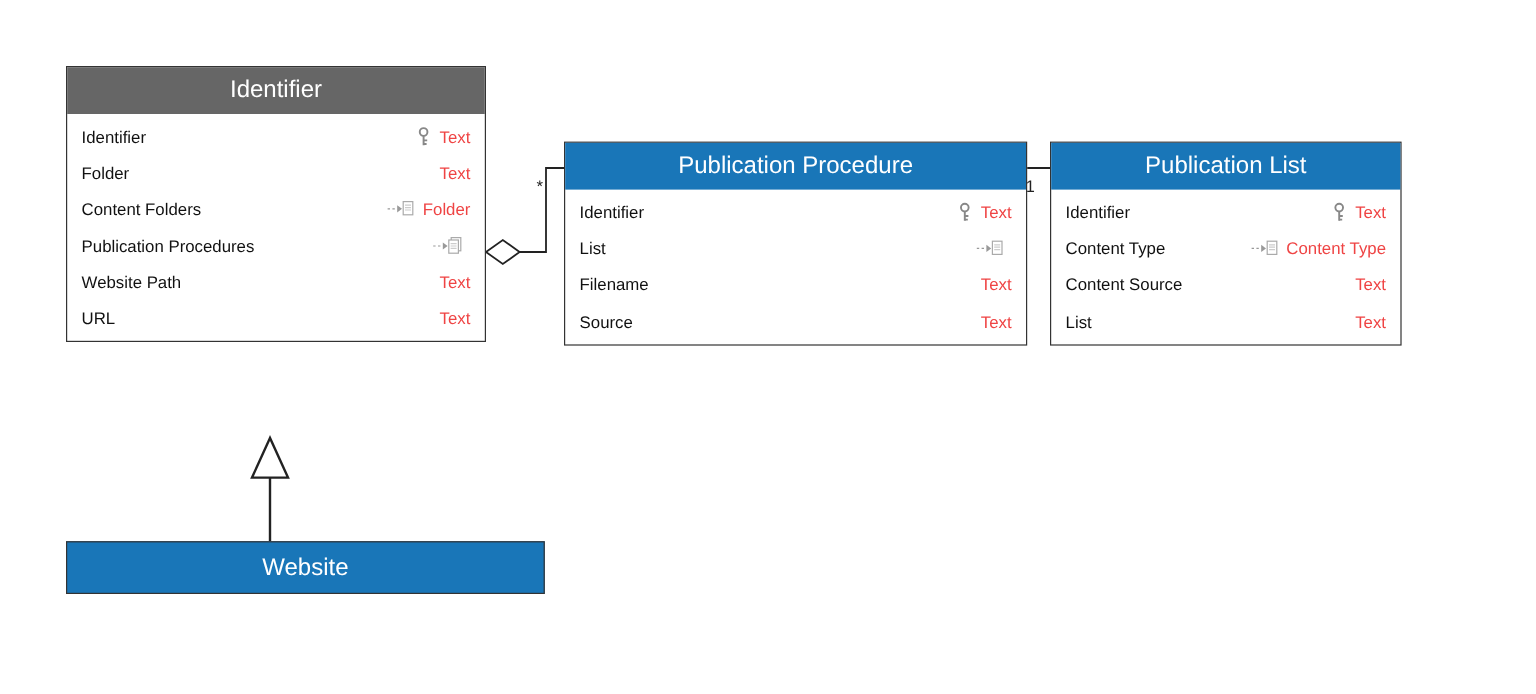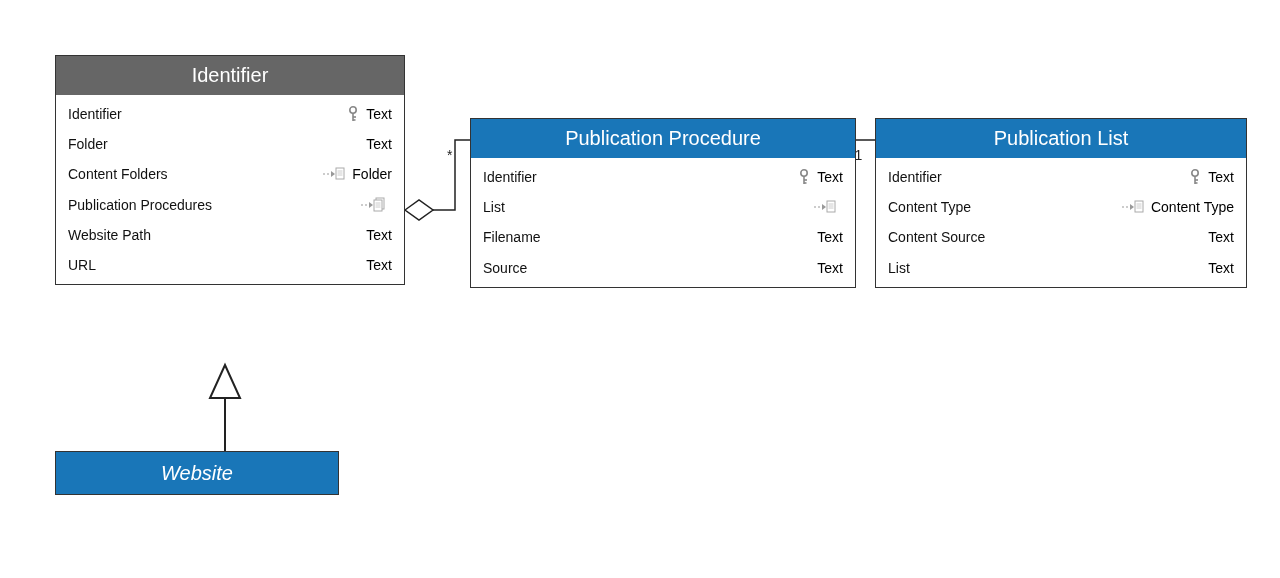--- a/index.html
+++ b/index.html
@@ -40,21 +40,21 @@
     font-size: 14px;
     line-height: 1.3;
   }
   .row .label { color: #111; }
   .row .rhs {
     display: flex;
     align-items: center;
     gap: 6px;
     color: #777;
   }
-  .row .type { color: #000000; }
+  .row .type { color: #ef4444; }
   .child-box {
     position: absolute;
     border: 1.5px solid #333;
     background: #1976b8;
     color: #fff;
     text-align: center;
     font-size: 20px;
     display: flex;
     align-items: center;
     justify-content: center;
@@ -205,21 +205,21 @@
       </div>
       <div class="row">
         <span class="label">Source</span>
         <span class="rhs">
             <span class="type">Text</span>
           </span>
       </div>
     </div>
   </div>
 
-  <div class="entity" style="left:875px; top:118px; width:372px;">
+  <div class="entity" style="left:875px; top:118px; width:293px;">
     <div class="entity-header hdr-blue">Publication List</div>
     <div class="entity-body">
       <div class="row">
         <span class="label">Identifier</span>
         <span class="rhs">
           <span class="ico">
               <svg width="14" height="18" viewBox="0 0 14 18">
                 <circle cx="7" cy="5" r="3.2" fill="none" stroke="#888" stroke-width="1.6"></circle>
                 <line x1="7" y1="8" x2="7" y2="16" stroke="#888" stroke-width="1.6"></line>
                 <line x1="7" y1="12" x2="10" y2="12" stroke="#888" stroke-width="1.6"></line>
@@ -253,17 +253,17 @@
       </div>
       <div class="row">
         <span class="label">List</span>
         <span class="rhs">
             <span class="type">Text</span>
           </span>
       </div>
     </div>
   </div>
 
-  <div class="child-box" style="left:55px; top:451px; width:284px; height:44px;font-style:italic;">
+  <div class="child-box" style="left:55px; top:451px; width:399px; height:44px;">
     <span>Website</span>
   </div>
 
 </div>
 
 </body></html>

